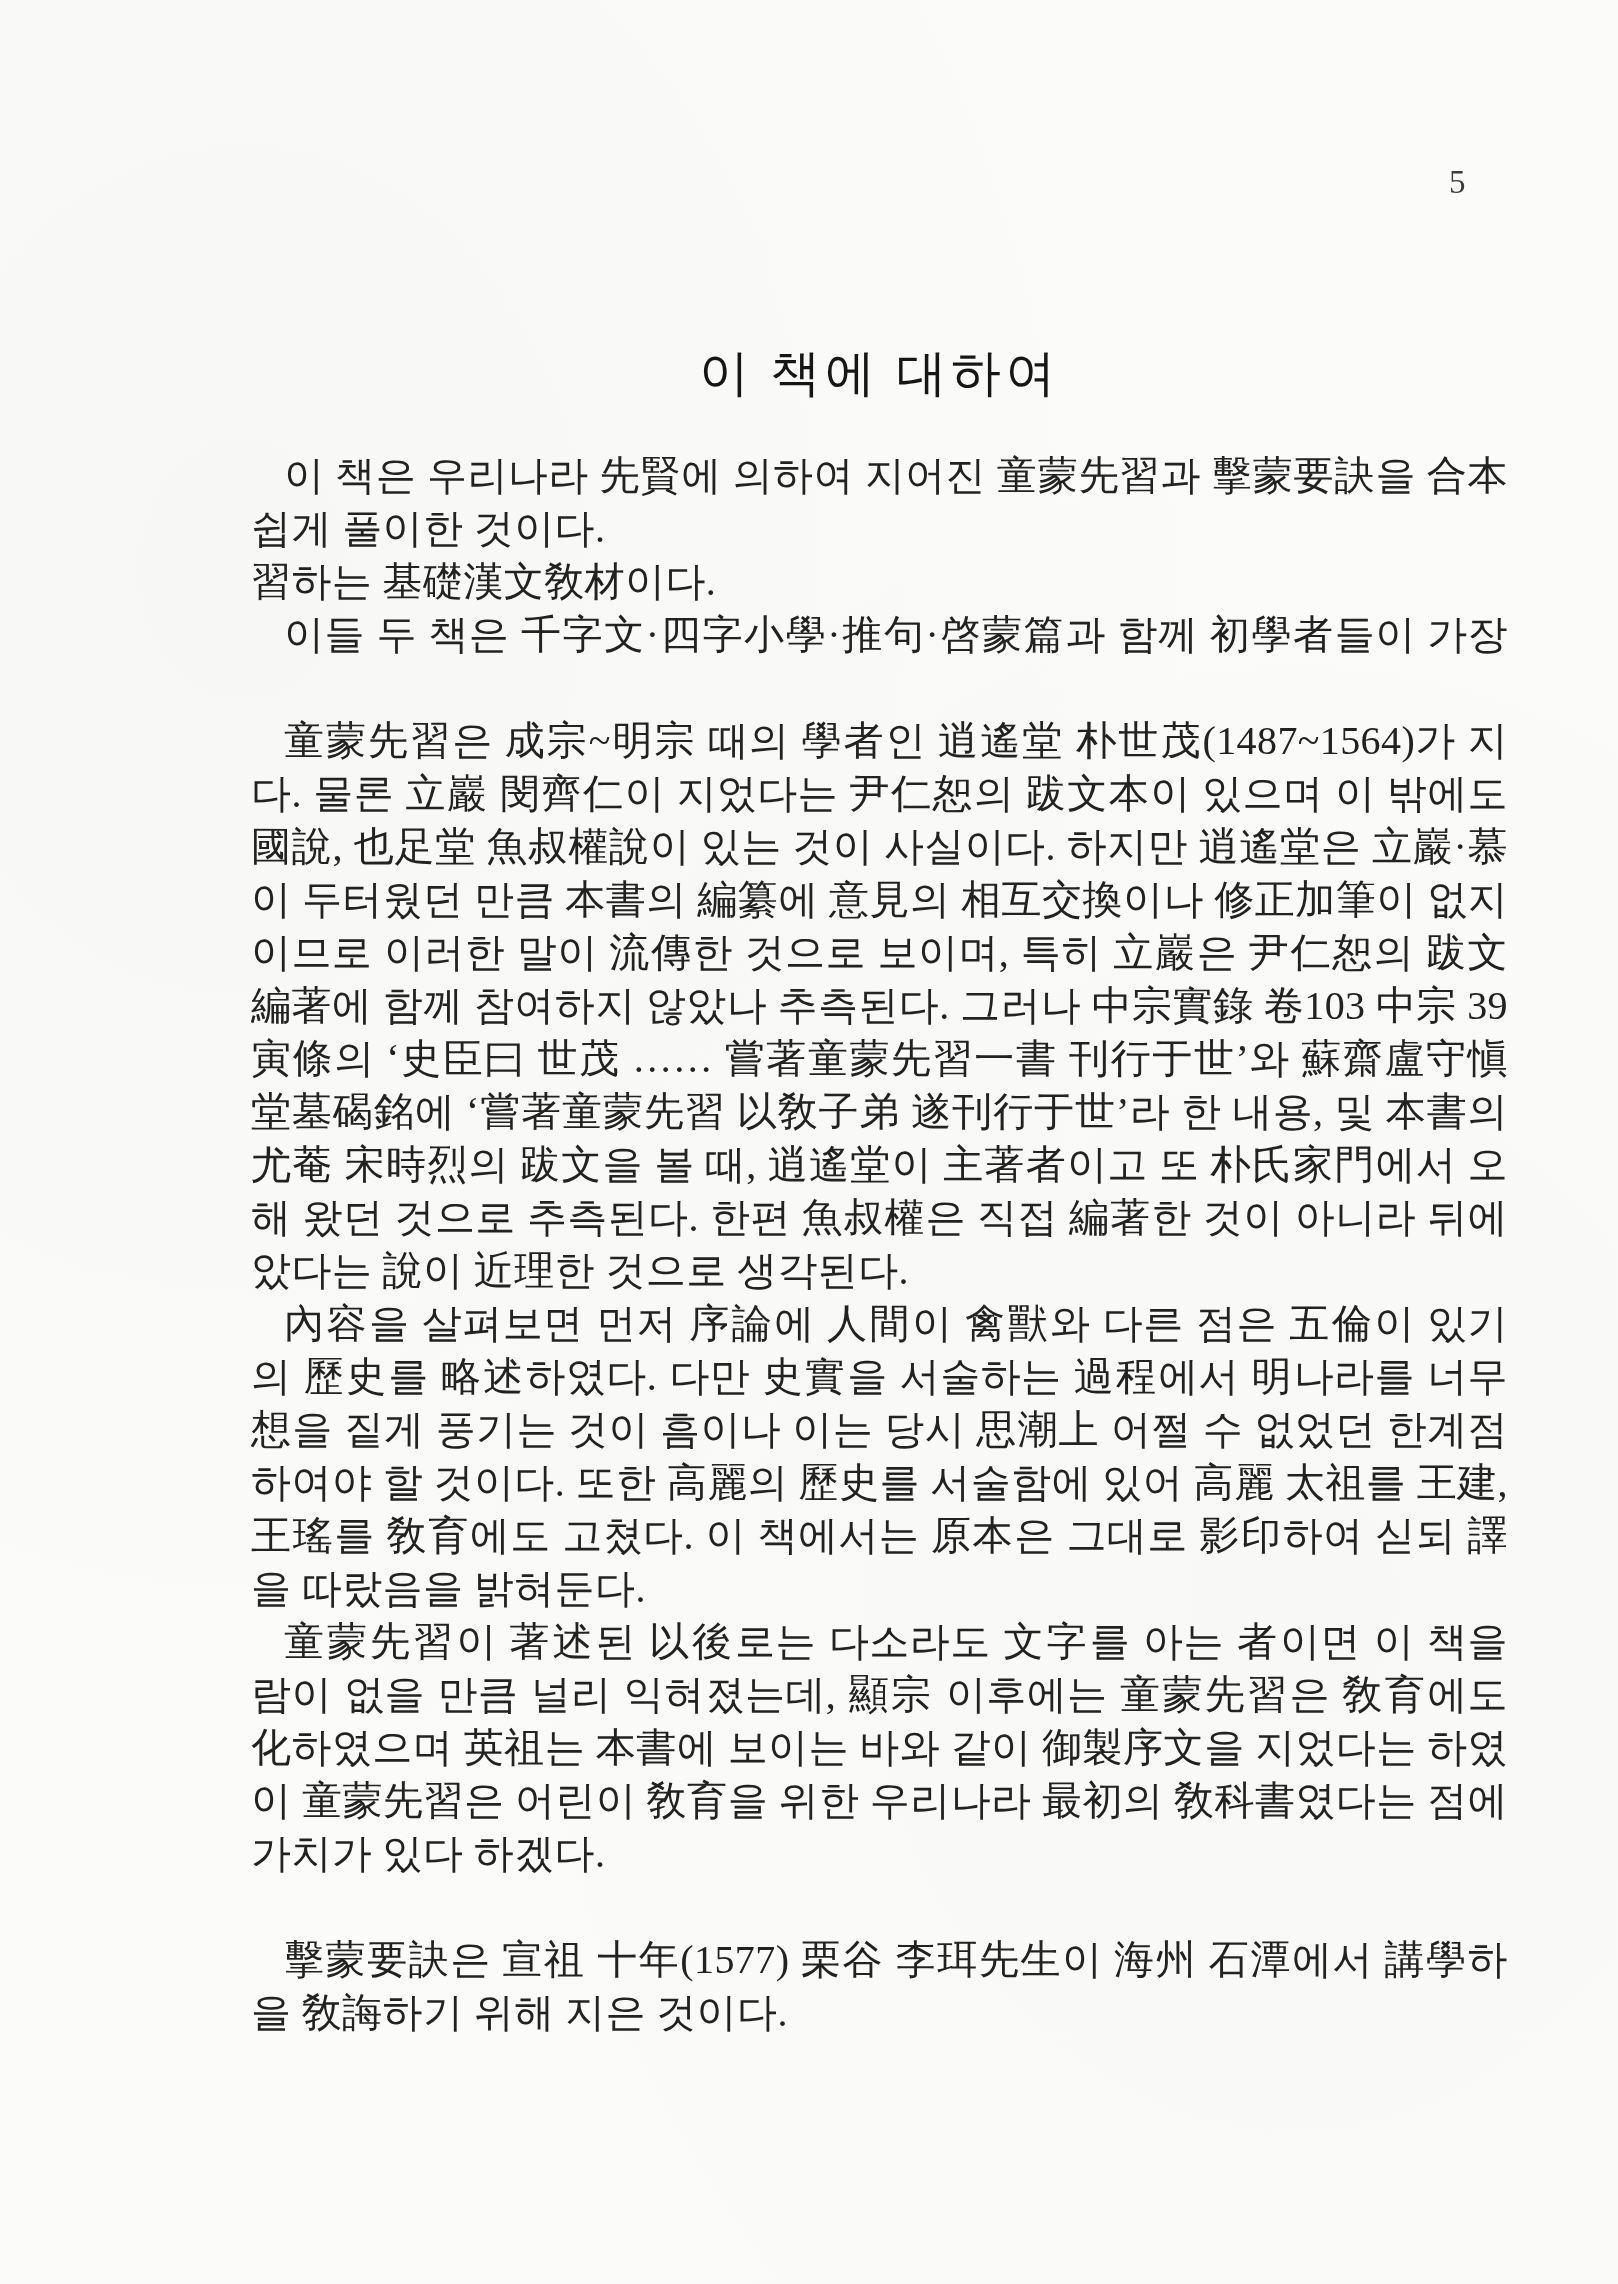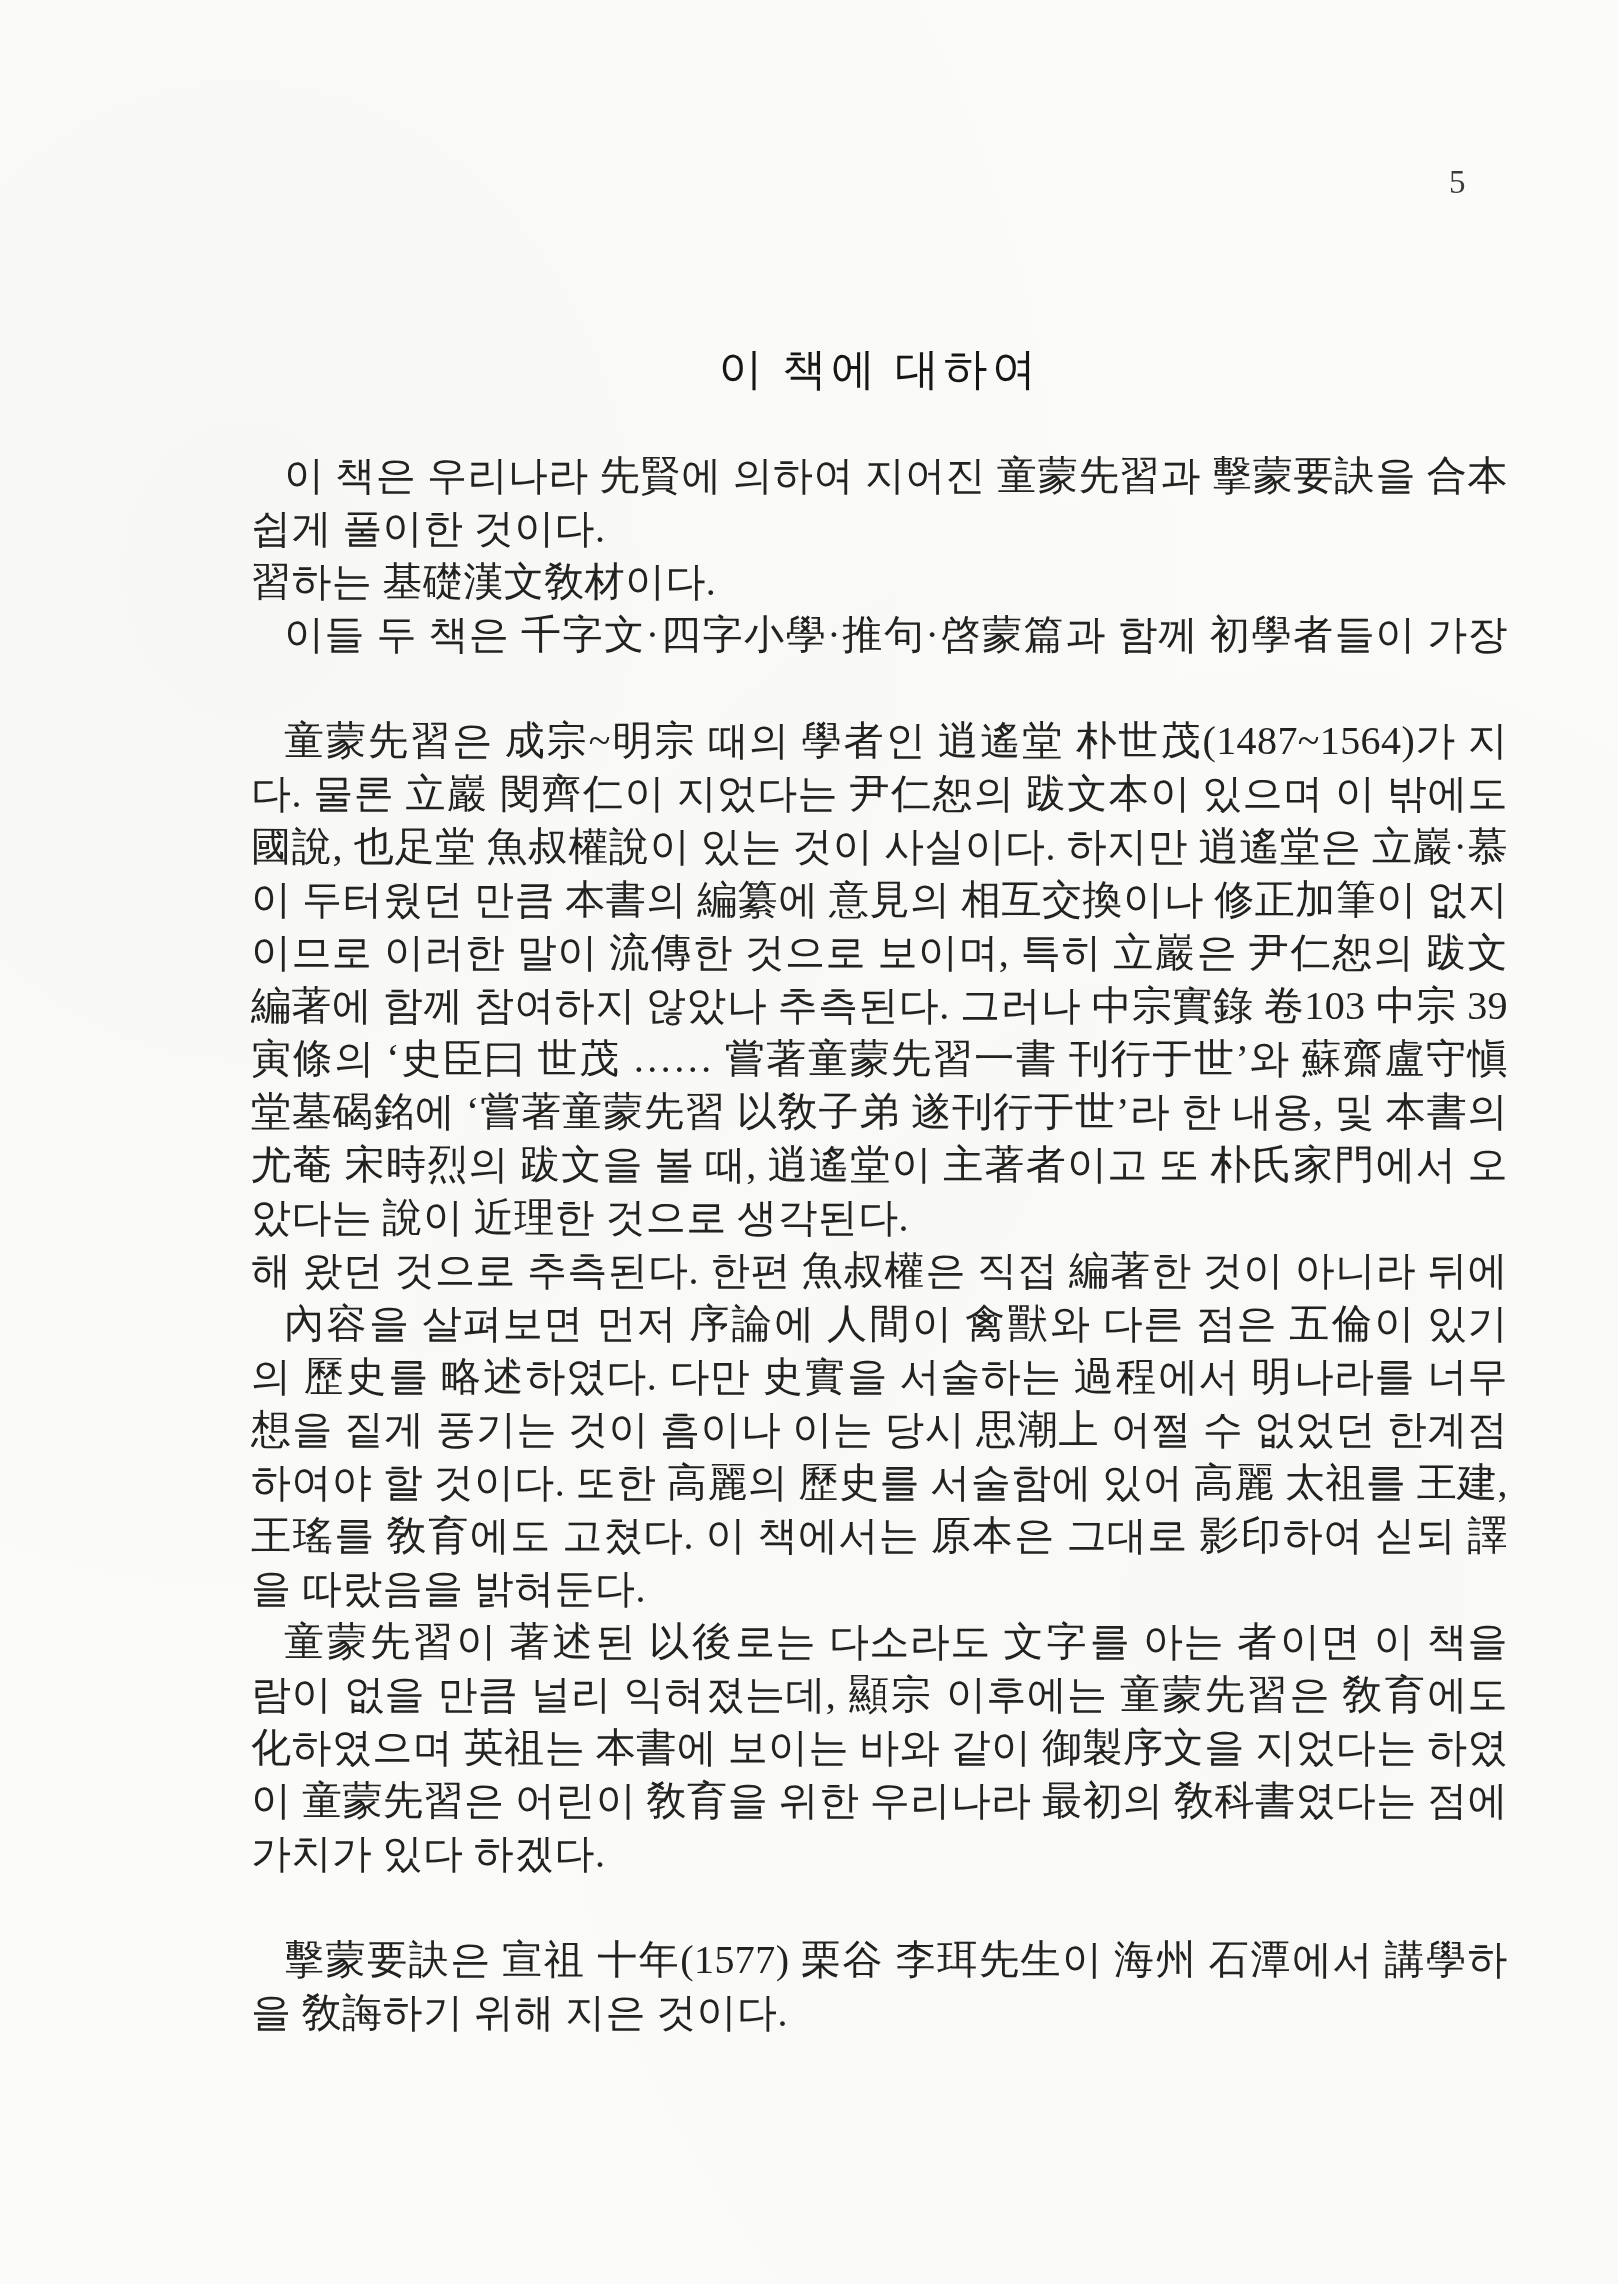--- a/index.html
+++ b/index.html
@@ -29,21 +29,21 @@
     font-size: 33px;
     color: #3c3c3c;
   }
   .doc-title {
     position: absolute;
     top: 340px;
     left: 251px;
     width: 1257px;
     margin: 0;
     text-align: center;
-    font-size: 44px;
+    font-size: 50px;
     font-weight: 400;
     letter-spacing: 4.5px;
     color: #161616;
   }
   .body-text {
     position: absolute;
     top: 449px;
     left: 251px;
     width: 1257px;
     font-size: 40px;
@@ -86,22 +86,22 @@
     <div class="para gap">
       <div class="line first">童蒙先習은 成宗~明宗 때의 學者인 逍遙堂 朴世茂(1487~1564)가 지은 것이</div>
       <div class="line">다. 물론 立巖 閔齊仁이 지었다는 尹仁恕의 跋文本이 있으며 이 밖에도 慕齋 金安</div>
       <div class="line">國說, 也足堂 魚叔權說이 있는 것이 사실이다. 하지만 逍遙堂은 立巖·慕齋와 交分</div>
       <div class="line">이 두터웠던 만큼 本書의 編纂에 意見의 相互交換이나 修正加筆이 없지 않았을 것</div>
       <div class="line">이므로 이러한 말이 流傳한 것으로 보이며, 특히 立巖은 尹仁恕의 跋文으로 보아</div>
       <div class="line">編著에 함께 참여하지 않았나 추측된다. 그러나 中宗實錄 卷103 中宗 39년 5월 丙</div>
       <div class="line">寅條의 ‘史臣曰 世茂 …… 嘗著童蒙先習一書 刊行于世’와 蘇齋盧守愼이 撰한 逍遙</div>
       <div class="line">堂墓碣銘에 ‘嘗著童蒙先習 以敎子弟 遂刊行于世’라 한 내용, 및 本書의 御製序文과</div>
       <div class="line">尤菴 宋時烈의 跋文을 볼 때, 逍遙堂이 主著者이고 또 朴氏家門에서 오랫동안 敎習</div>
+      <div class="line">해 왔던 것으로 추측된다. 한편 魚叔權은 직접 編著한 것이 아니라 뒤에 口訣을 달</div>
       <div class="line end">았다는 說이 近理한 것으로 생각된다.</div>
-      <div class="line">해 왔던 것으로 추측된다. 한편 魚叔權은 직접 編著한 것이 아니라 뒤에 口訣을 달</div>
     </div>
 
     <div class="para">
       <div class="line first">內容을 살펴보면 먼저 序論에 人間이 禽獸와 다른 점은 五倫이 있기 때문임을 밝</div>
       <div class="line">의 歷史를 略述하였다. 다만 史實을 서술하는 過程에서 明나라를 너무 높여 事大思</div>
       <div class="line">想을 짙게 풍기는 것이 흠이나 이는 당시 思潮上 어쩔 수 없었던 한계점으로 理解</div>
       <div class="line">하여야 할 것이다. 또한 高麗의 歷史를 서술함에 있어 高麗 太祖를 王建, 恭讓王을</div>
       <div class="line">王瑤를 敎育에도 고쳤다. 이 책에서는 原本은 그대로 影印하여 싣되 譯本은 後刊本</div>
       <div class="line end">을 따랐음을 밝혀둔다.</div>
     </div>

